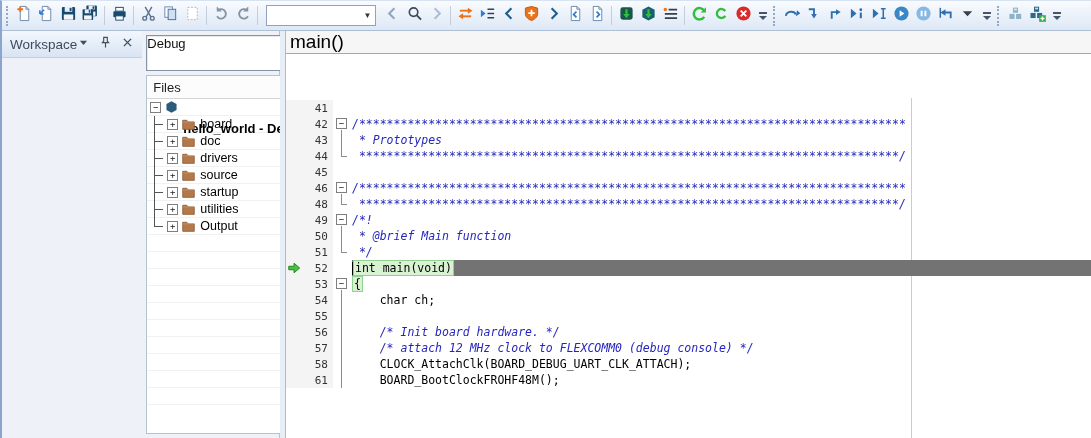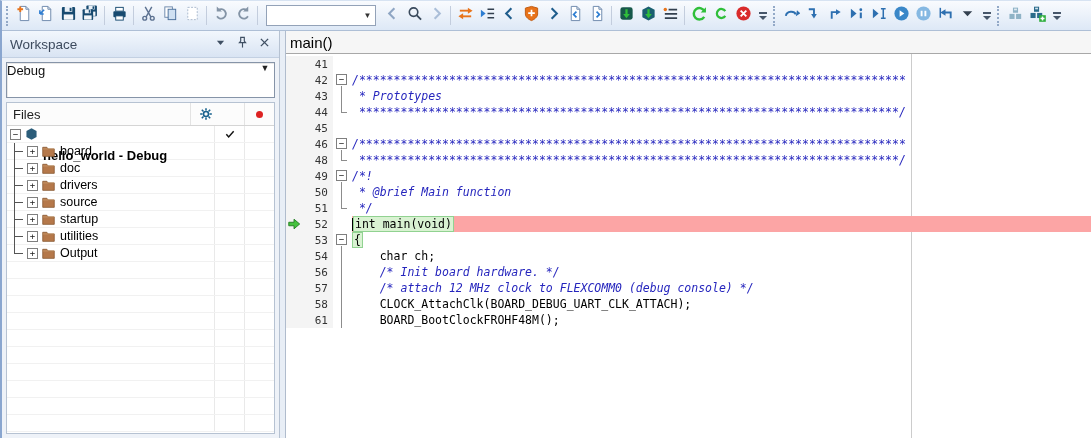--- a/index.html
+++ b/index.html
@@ -23,21 +23,21 @@
                 justify-content:center; gap:2px; margin:0 2px; }
   .tb-overflow .bar{ width:8px; height:2px; background:#46566a; }
   .tb-overflow .tri{ width:0; height:0; border-left:4px solid transparent; border-right:4px solid transparent;
                      border-top:4px solid #46566a; }
 
   
   .main{ flex:1; display:flex; min-height:0; }
   .splitter{ width:5px; flex:0 0 auto; background:#e8eef6; }
 
   
-  .ws{ width:278px; flex:0 0 auto; display:flex; flex-direction:column; background:#eef2f8;
+  .ws{ width:278px; flex:0 0 auto; display:flex; flex-direction:row; background:#eef2f8;
        border-right:1px solid #b6c2d2; min-height:0; }
   .ws-header{ height:27px; flex:0 0 auto; background:linear-gradient(#f2f7fd,#d9e4f3);
               border-bottom:1px solid #c3d0e2; display:flex; align-items:center; padding:0 8px;
               color:#3d4b5e; font-size:13.5px; }
   .ws-tools{ margin-left:auto; display:flex; gap:9px; align-items:center; }
   .ws-tools svg{ width:13px; height:13px; }
   .ws-body{ flex:1; padding:4px; display:flex; flex-direction:column; min-height:0; }
   .combo{ height:36px; flex:0 0 auto; background:#fff; border:1px solid #8694a8; display:flex;
           align-items:flex-start; font-size:13px; color:#111; margin-bottom:4px;
           box-shadow:inset 1px 1px 0 #e8e8e8; }
@@ -71,31 +71,31 @@
 
   
   .ed{ flex:1; display:flex; flex-direction:column; min-width:0; background:#fff; border-left:1px solid #b0bccd; }
   .tabbar{ height:27px; flex:0 0 auto; background:#f0f0f0; border-bottom:1px solid #9c9c9c;
            display:flex; align-items:flex-end; padding-left:6px; }
   .tab{ height:26px; background:#fff; border:1px solid #9c9c9c; border-bottom:none; display:flex;
         align-items:center; padding:0 9px; font-weight:bold; font-size:13px; gap:11px;
         position:relative; top:1px; color:#000; }
   .tab .tclose{ font-weight:bold; font-size:14px; color:#333; line-height:1; }
   .ctx{ height:23px; flex:0 0 auto; border-bottom:1px solid #a8a8a8; display:flex; align-items:center;
-        padding-left:4px; font-size:15px; background:#f6f6f6; color:#000; }
+        padding-left:4px; font-size:19px; background:#f6f6f6; color:#000; }
   .code{ flex:1; position:relative; overflow:hidden; font-family:"DejaVu Sans Mono",monospace;
-         font-size:11.5px; padding-top:2px; }
+         font-size:11.5px; padding-top:2px;margin-top:44px; }
   .vline{ position:absolute; left:625px; top:0; bottom:0; width:1px; background:#cccccc; }
   .cl{ height:16px; display:flex; align-items:stretch; position:relative; }
   .cl .m{ width:15px; flex:0 0 auto; background:#f4f4f4; position:relative; }
   .cl .n{ width:32px; flex:0 0 auto; background:#f4f4f4; color:#333; font-size:11px;
           display:flex; align-items:center; justify-content:flex-end; padding-right:5px; }
   .cl .f{ width:19px; flex:0 0 auto; position:relative; }
   .cl .t{ flex:1; white-space:pre; color:#000; display:flex; align-items:center; min-width:0; }
-  .cl.exec .t{ background:#fca5a5;align-items:center; }
+  .cl.exec .t{ background:#737373;align-items:center; }
   .t.comment{ color:#2525bd; font-style:italic; }
   .hl{ background:#d9f2d2; border:1px solid #91d291; padding:0 1px; }
   .caret{ display:inline-block; width:1.5px; height:13px; background:#000; margin-right:-0.5px; vertical-align:middle; }
   .fbox{ position:absolute; left:3px; top:2px; width:11px; height:11px; border:1px solid #7f7f7f;
          background:#fff; font-size:9px; line-height:9px; text-align:center; color:#222;
          font-family:"DejaVu Sans Mono",monospace; }
   .fdown{ position:absolute; left:8px; top:14px; bottom:0; width:1px; background:#8c8c8c; }
   .fline{ position:absolute; left:8px; top:0; bottom:0; width:1px; background:#8c8c8c; }
   .fend{ position:absolute; left:8px; top:0; height:9px; width:1px; background:#8c8c8c; }
   .fendh{ position:absolute; left:8px; top:8px; width:6px; height:1px; background:#8c8c8c; }
@@ -718,20 +718,28 @@
           <div class="cl">
             <span class="m"></span>
             <span class="n">54</span>
             <span class="f">
               <span class="fline"></span>
             </span>
             <span class="t">    char ch;</span>
           </div>
           <div class="cl">
             <span class="m"></span>
+            <span class="n">55</span>
+            <span class="f">
+              <span class="fline"></span>
+            </span>
+            <span class="t"></span>
+          </div>
+          <div class="cl">
+            <span class="m"></span>
             <span class="n">56</span>
             <span class="f">
               <span class="fline"></span>
             </span>
             <span class="t comment">    /* Init board hardware. */</span>
           </div>
           <div class="cl">
             <span class="m"></span>
             <span class="n">57</span>
             <span class="f">

